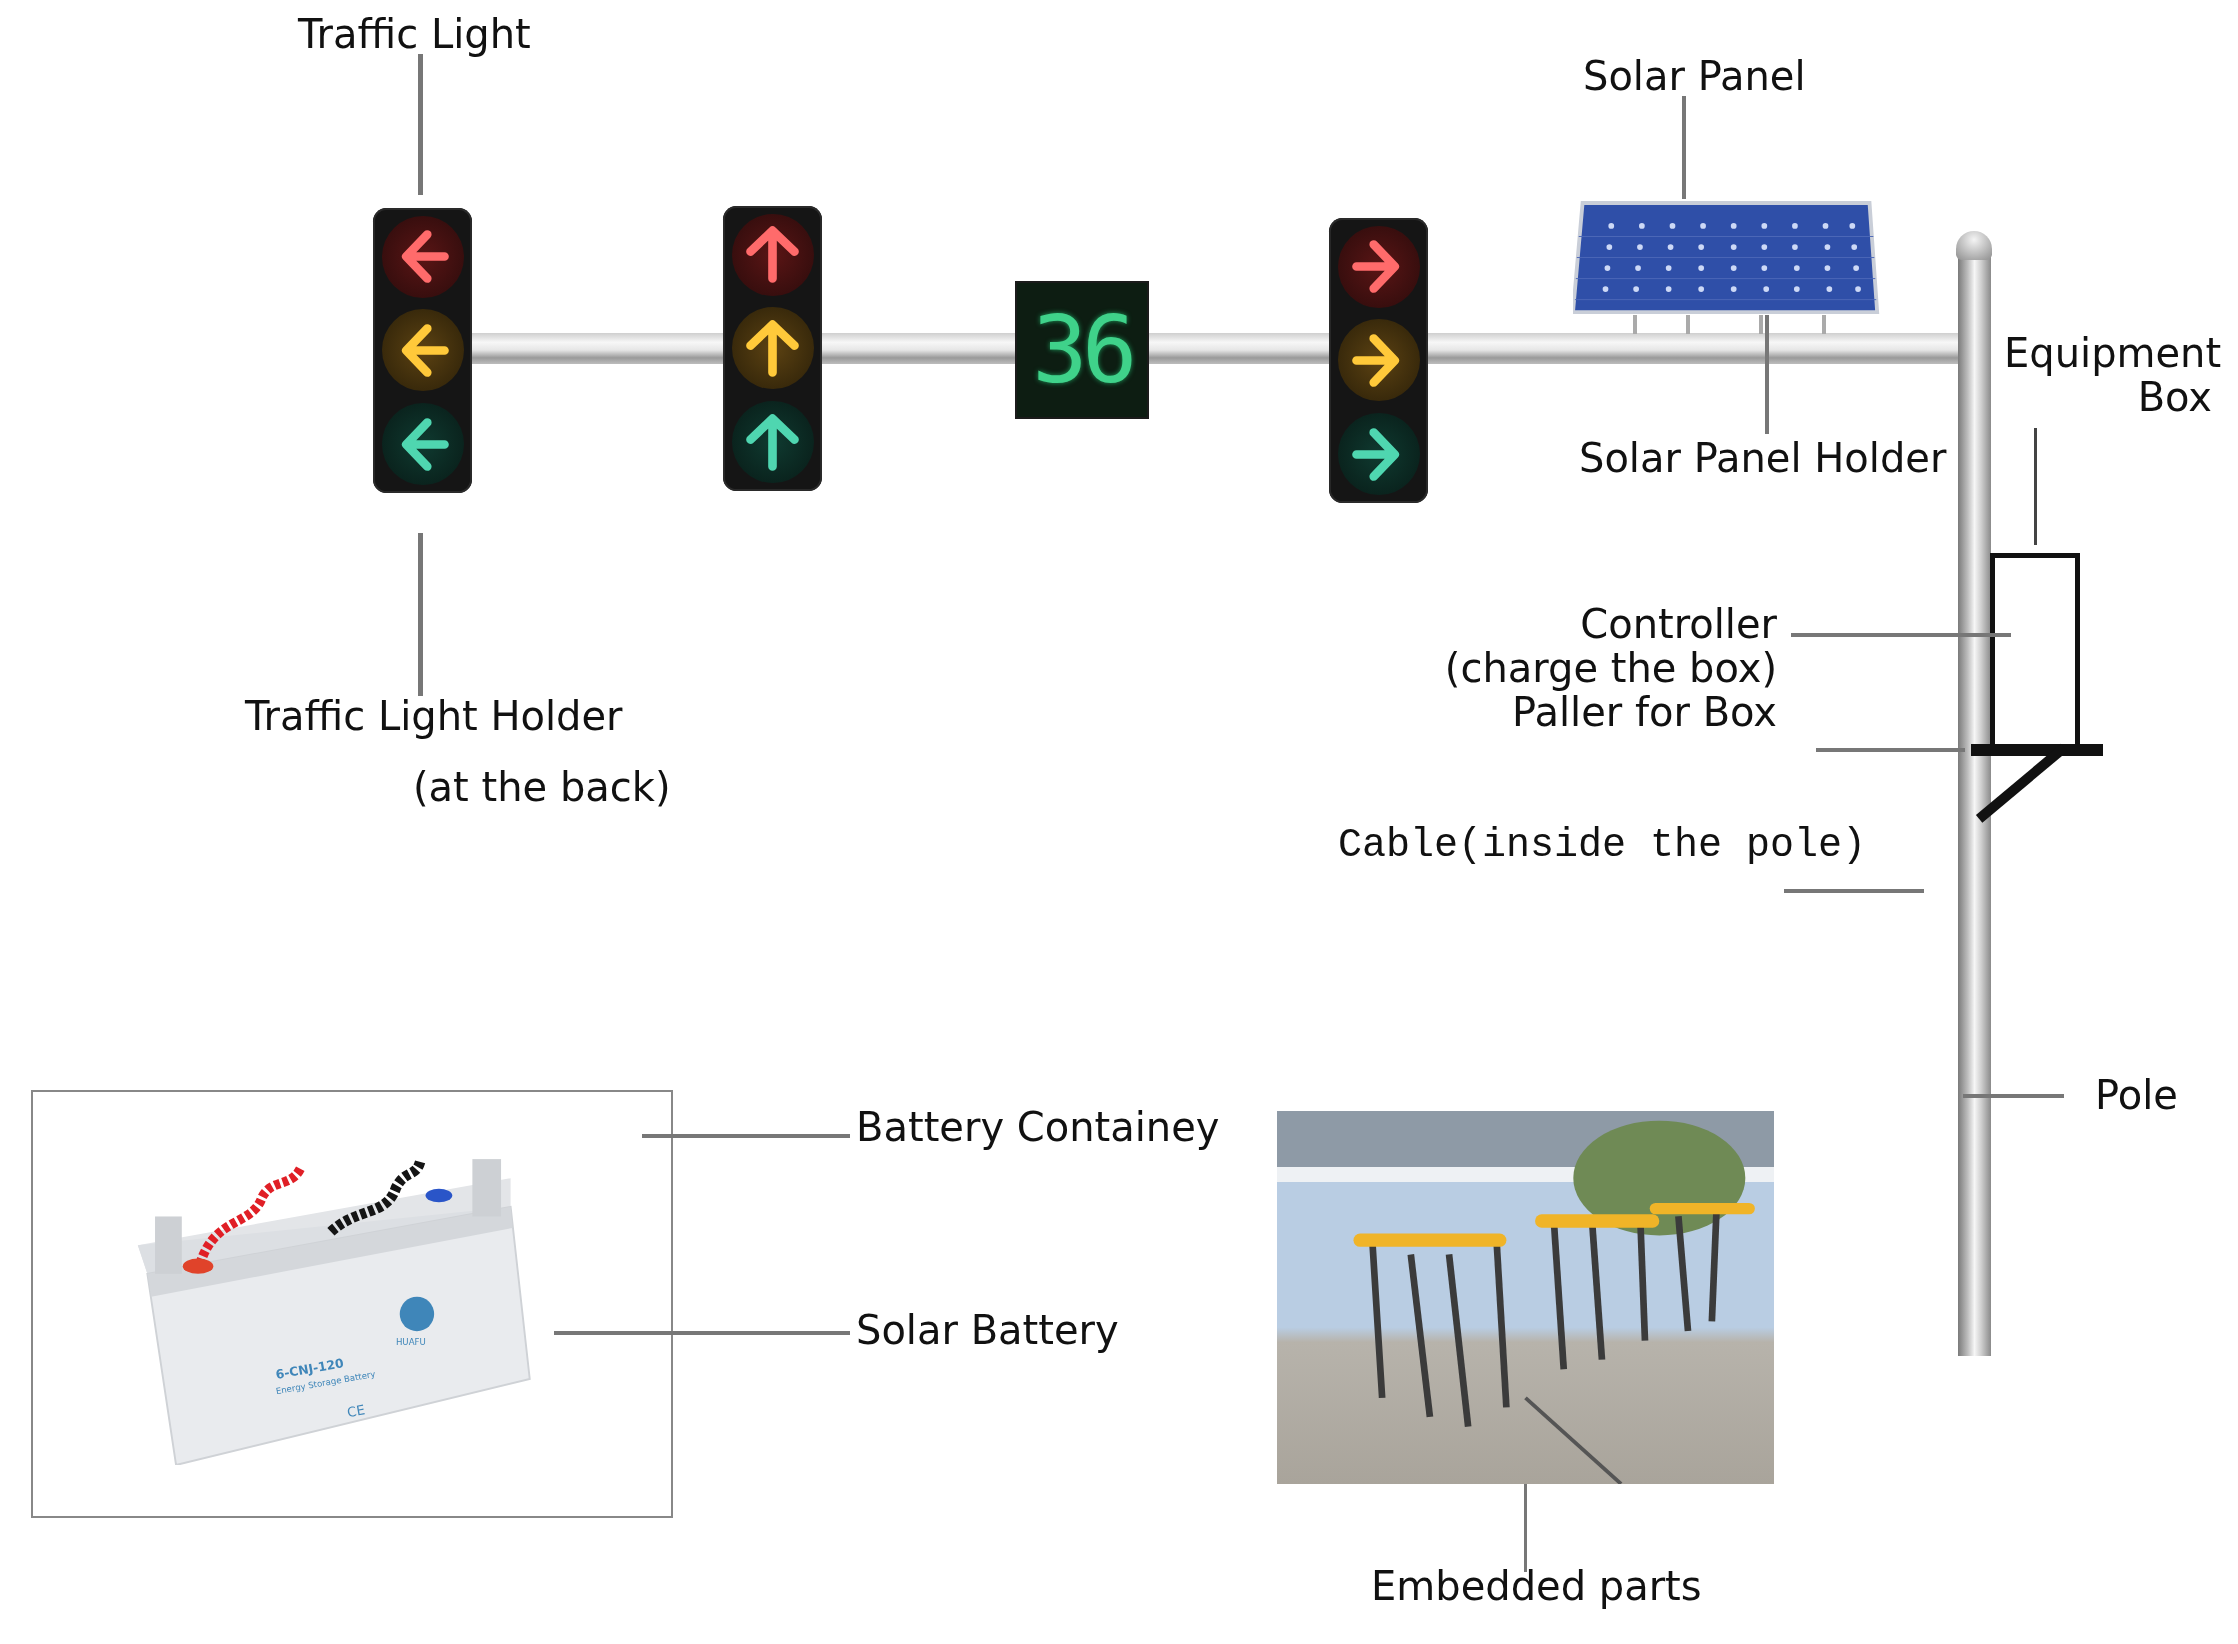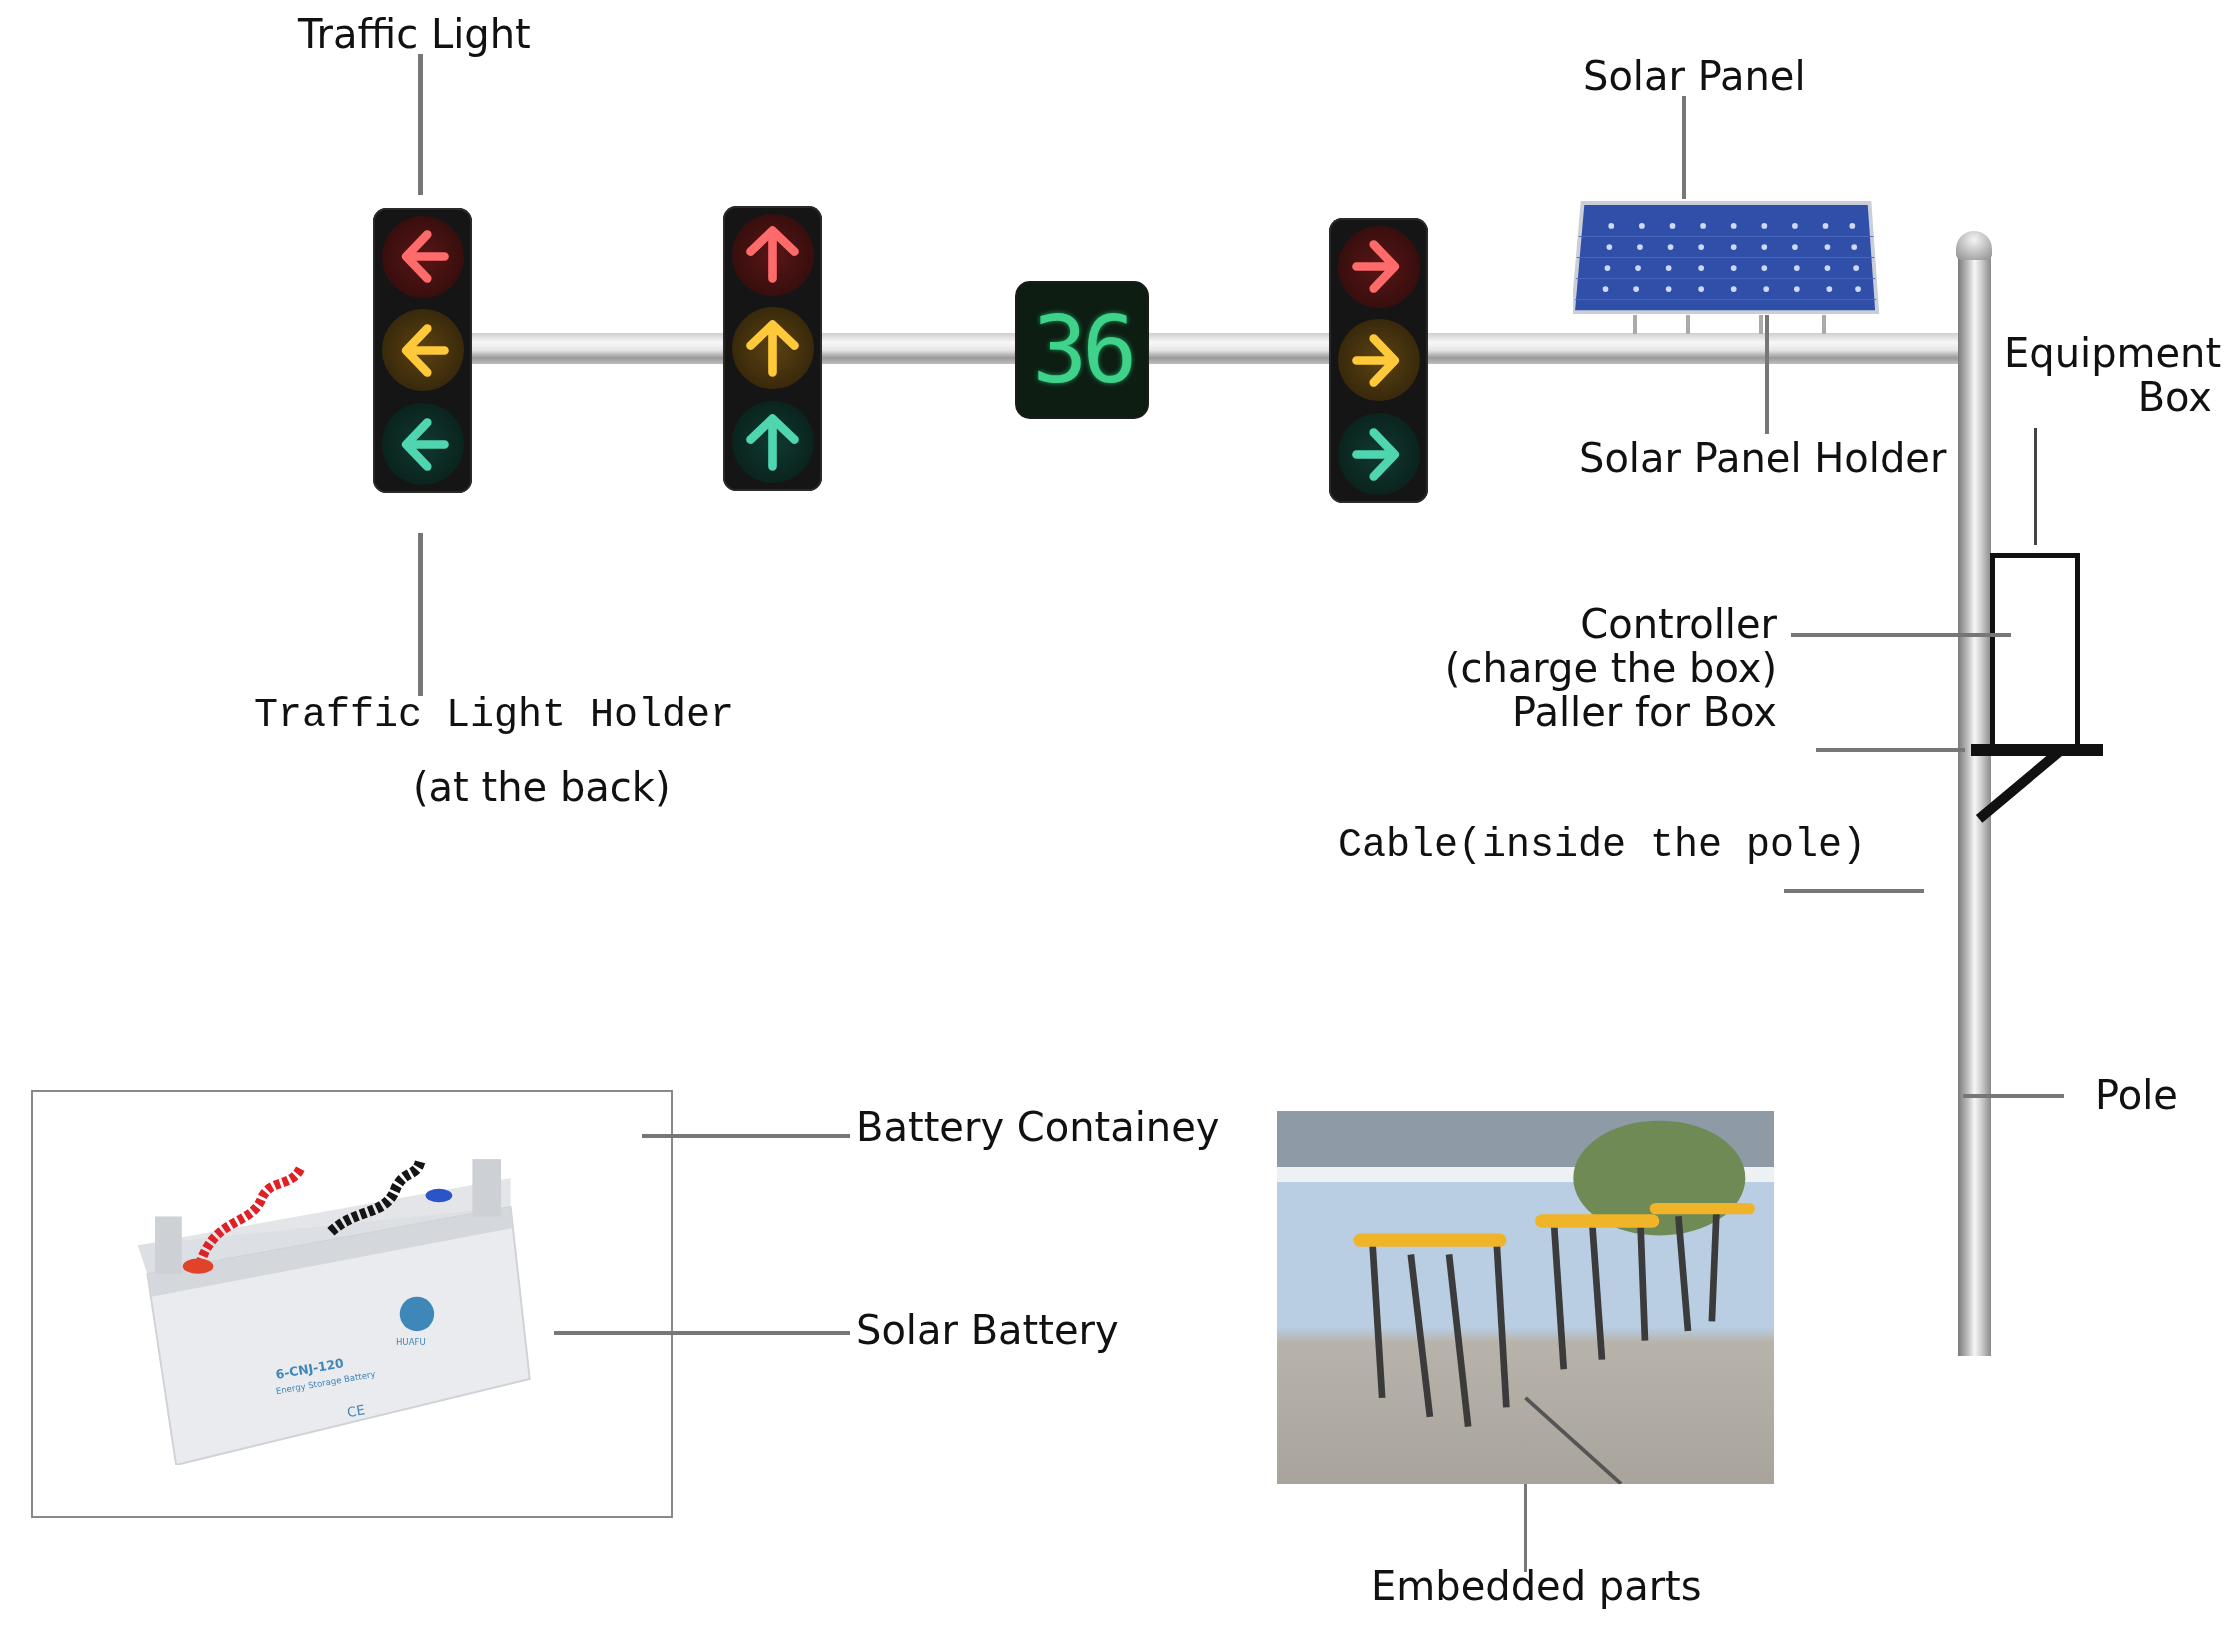--- a/index.html
+++ b/index.html
@@ -56,21 +56,21 @@
         <path d="M12 32 L35 10 L58 32 M35 14 V60" stroke="#ffc93a" stroke-width="9" fill="none" stroke-linecap="round" stroke-linejoin="round"></path>
       </svg>
   </div>
   <div class="lamp" style="top:195px;background:radial-gradient(#0f3a30,#081a16);">
     <svg viewBox="0 0 70 70">
         <path d="M12 32 L35 10 L58 32 M35 14 V60" stroke="#4fd6b0" stroke-width="9" fill="none" stroke-linecap="round" stroke-linejoin="round"></path>
       </svg>
   </div>
 </div>
 
-<div class="countdown" style="left:1015px;top:281px;width:130px;height:134px;border-radius:15px;">
+<div class="countdown" style="left:1015px;top:281px;width:130px;height:134px;">
   <span>36</span>
 </div>
 
 <div class="signal" style="left:1329px;top:218px;width:99px;height:285px;">
   <div class="lamp" style="top:7.6px;background:radial-gradient(#5a1515,#2a0b0b);">
     <svg viewBox="0 0 70 70">
         <path d="M30 12 L52 35 L30 58 M12 35 H48" stroke="#ff6b6b" stroke-width="9" fill="none" stroke-linecap="round" stroke-linejoin="round"></path>
       </svg>
   </div>
   <div class="lamp" style="top:101px;background:radial-gradient(#5c4212,#2a1f08);">
@@ -79,21 +79,21 @@
       </svg>
   </div>
   <div class="lamp" style="top:195px;background:radial-gradient(#0f3a30,#081a16);">
     <svg viewBox="0 0 70 70">
         <path d="M30 12 L52 35 L30 58 M12 35 H48" stroke="#4fd6b0" stroke-width="9" fill="none" stroke-linecap="round" stroke-linejoin="round"></path>
       </svg>
   </div>
 </div>
 
 <div class="ln" style="left:418px;top:533px;width:4.8px;height:163px;"></div>
-<div class="lbl" style="left:254px;top:694px;font-family:Liberation Mono, monospace;">Traffic Light Holder</div>
+<div class="lbl" style="left:245px;top:694px;">Traffic Light Holder</div>
 <div class="lbl" style="left:413px;top:765px;">(at the back)</div>
 
 <div class="lbl" style="left:1583px;top:54px;">Solar Panel</div>
 <div class="ln" style="left:1682px;top:96px;width:3.8px;height:103px;"></div>
 <svg class="solar" style="left:1573px;top:199px;" width="308" height="119" viewBox="0 0 322 124">
   <polygon points="10,4 310,4 318,118 0,118" fill="#2f4fa8" stroke="#c9ced8" stroke-width="4"></polygon>
   <g fill="#dfe8ff" opacity="0.9">
     <circle cx="40" cy="28" r="3"></circle>
       <circle cx="72" cy="28" r="3"></circle>
       <circle cx="104" cy="28" r="3"></circle>

